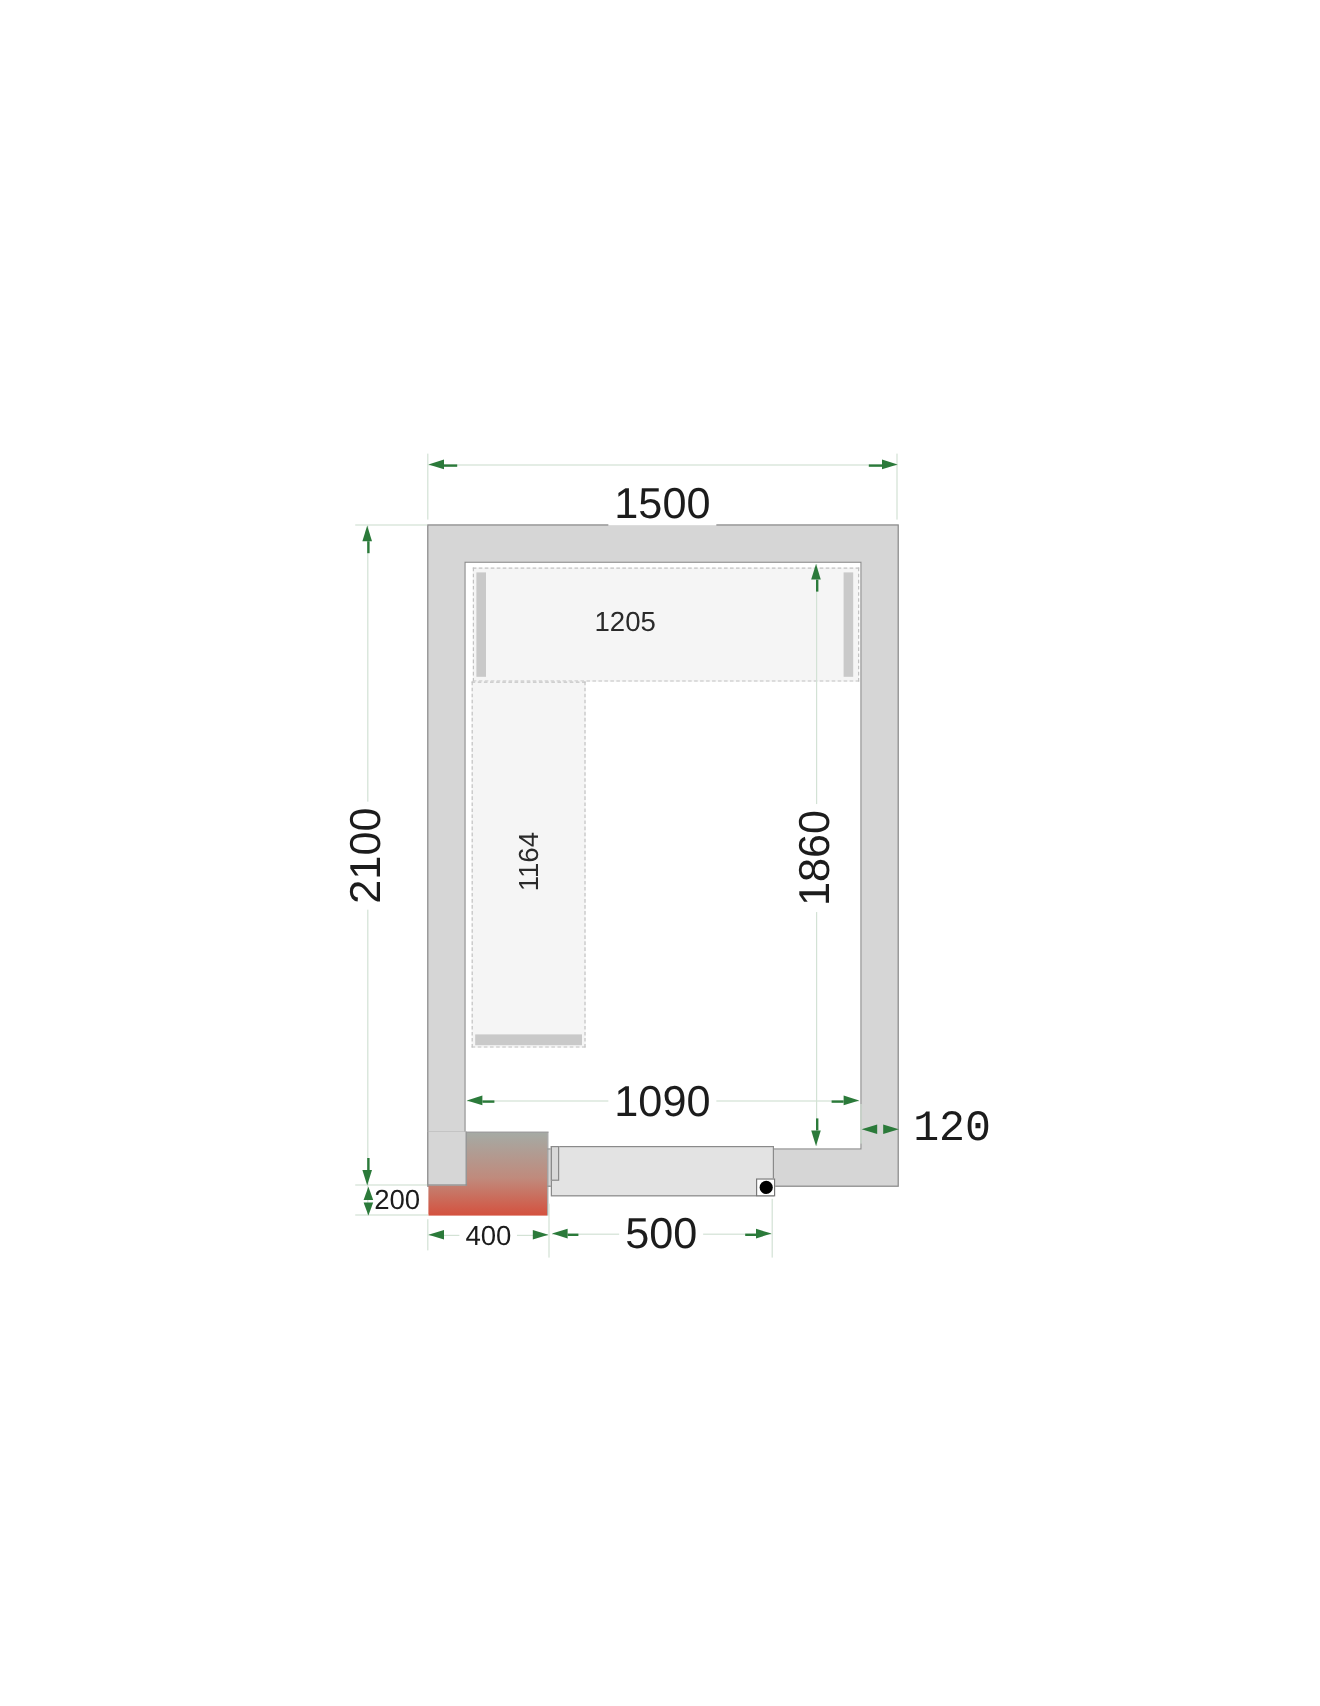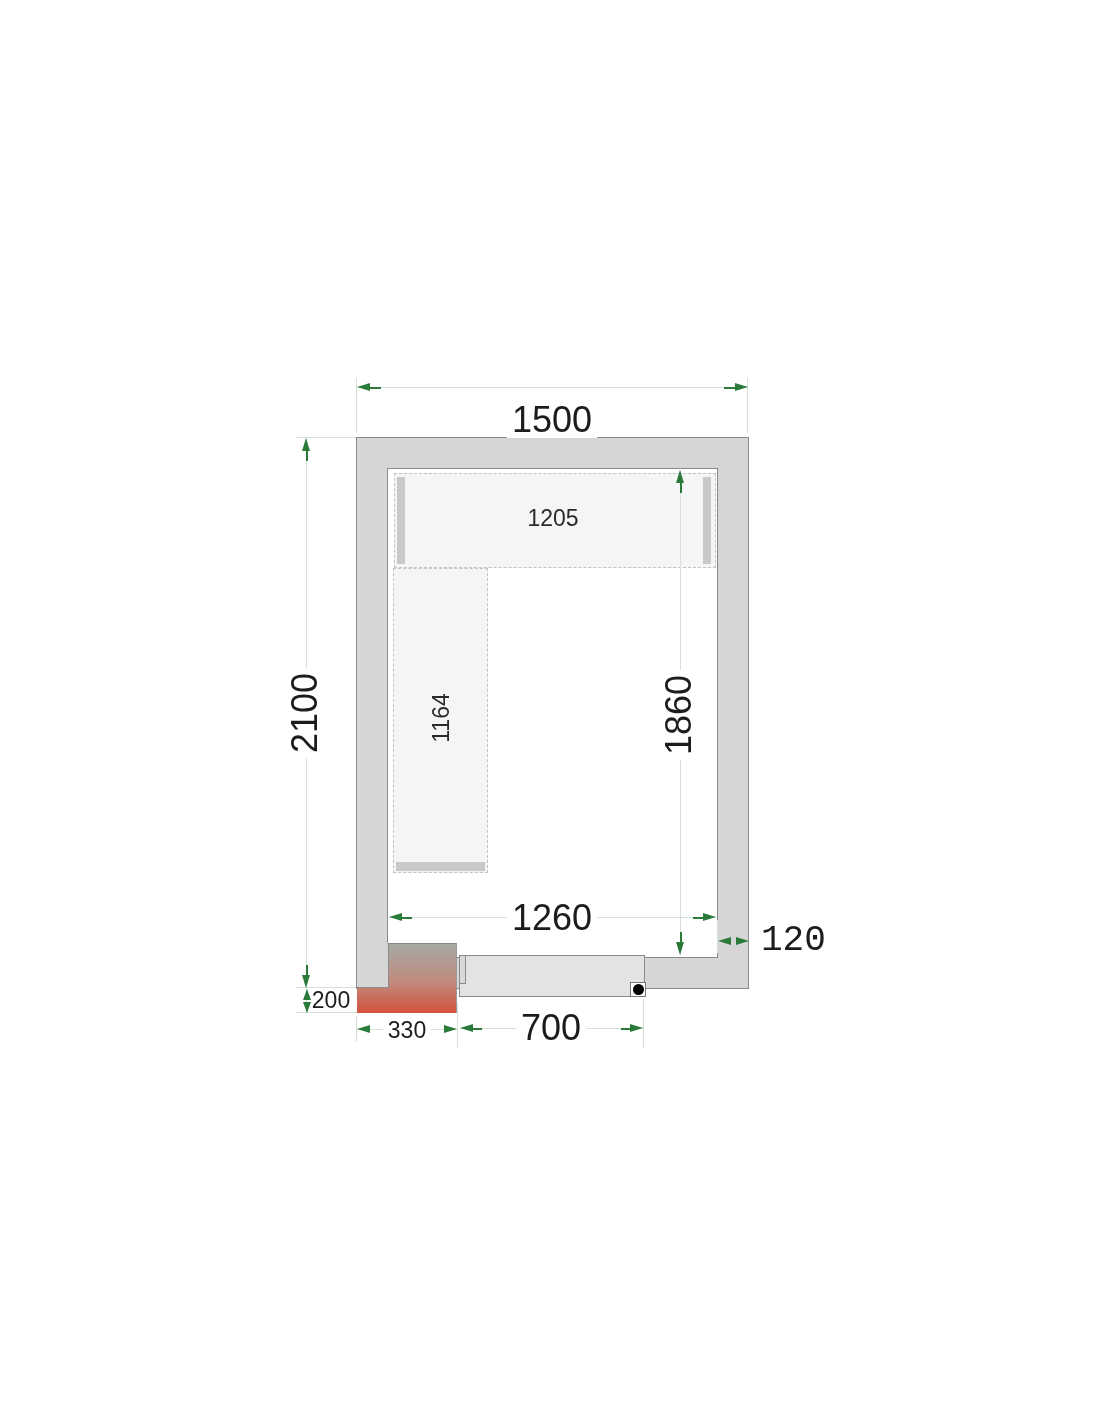--- a/index.html
+++ b/index.html
@@ -87,44 +87,44 @@
   <div class="tail" style="left:679.5px;top:483px;width:2px;height:10px;"></div>
   <div class="ah ah-down" style="left:676px;top:942px;"></div>
   <div class="tail" style="left:679.5px;top:932px;width:2px;height:10px;"></div>
   <div class="dim-label big rot" style="left:679px;top:715px;">1860</div>
 
   <div class="dim-line" style="left:389px;top:917px;width:327px;height:1px;"></div>
   <div class="ah ah-left" style="left:389px;top:913px;"></div>
   <div class="tail" style="left:402px;top:916.5px;width:10px;height:2px;"></div>
   <div class="ah ah-right" style="left:703px;top:913px;"></div>
   <div class="tail" style="left:693px;top:916.5px;width:10px;height:2px;"></div>
-  <div class="dim-label big" style="left:552px;top:918px;">1260</div>
+  <div class="dim-label big" style="left:552px;top:918px;">1090</div>
 
   <div class="dim-line" style="left:717px;top:920px;width:1px;height:33px;"></div>
   <div class="ah ah-left" style="left:718px;top:936.5px;"></div>
   <div class="ah ah-right" style="left:736px;top:936.5px;"></div>
   <div class="dim-label big left-anch" style="left:756px;top:941px;background:transparent;">120</div>
 
   <div class="dim-line" style="left:306px;top:988px;width:1px;height:25px;"></div>
   <div class="dim-line" style="left:296px;top:1012px;width:61px;height:1px;"></div>
   <div class="ah ah-up sm" style="left:302.5px;top:989px;"></div>
   <div class="ah ah-down sm" style="left:302.5px;top:1002px;"></div>
   <div class="dim-label small" style="left:331px;top:1000px;background:transparent;">200</div>
 
   <div class="dim-line" style="left:356px;top:1016px;width:1px;height:26px;"></div>
   <div class="dim-line" style="left:457px;top:1003px;width:1px;height:45px;"></div>
   <div class="dim-line" style="left:357px;top:1029px;width:100px;height:1px;"></div>
   <div class="ah ah-left" style="left:357px;top:1025px;"></div>
   <div class="ah ah-right" style="left:444px;top:1025px;"></div>
-  <div class="dim-label small" style="left:407px;top:1030px;">330</div>
+  <div class="dim-label small" style="left:407px;top:1030px;">400</div>
 
   <div class="dim-line" style="left:643px;top:999px;width:1px;height:49px;"></div>
   <div class="dim-line" style="left:460px;top:1028px;width:183px;height:1px;"></div>
   <div class="ah ah-left" style="left:460px;top:1024px;"></div>
   <div class="tail" style="left:473px;top:1027.5px;width:9px;height:2px;"></div>
   <div class="ah ah-right" style="left:630px;top:1024px;"></div>
   <div class="tail" style="left:621px;top:1027.5px;width:9px;height:2px;"></div>
-  <div class="dim-label big" style="left:551px;top:1028px;">700</div>
+  <div class="dim-label big" style="left:551px;top:1028px;">500</div>
 
-  <div class="dim-label small on-shelf" style="left:553px;top:518px;">1205</div>
+  <div class="dim-label small on-shelf" style="left:521px;top:518px;">1205</div>
   <div class="dim-label small on-shelf rot" style="left:441px;top:718px;">1164</div>
 
 </div>
 
 </body></html>

